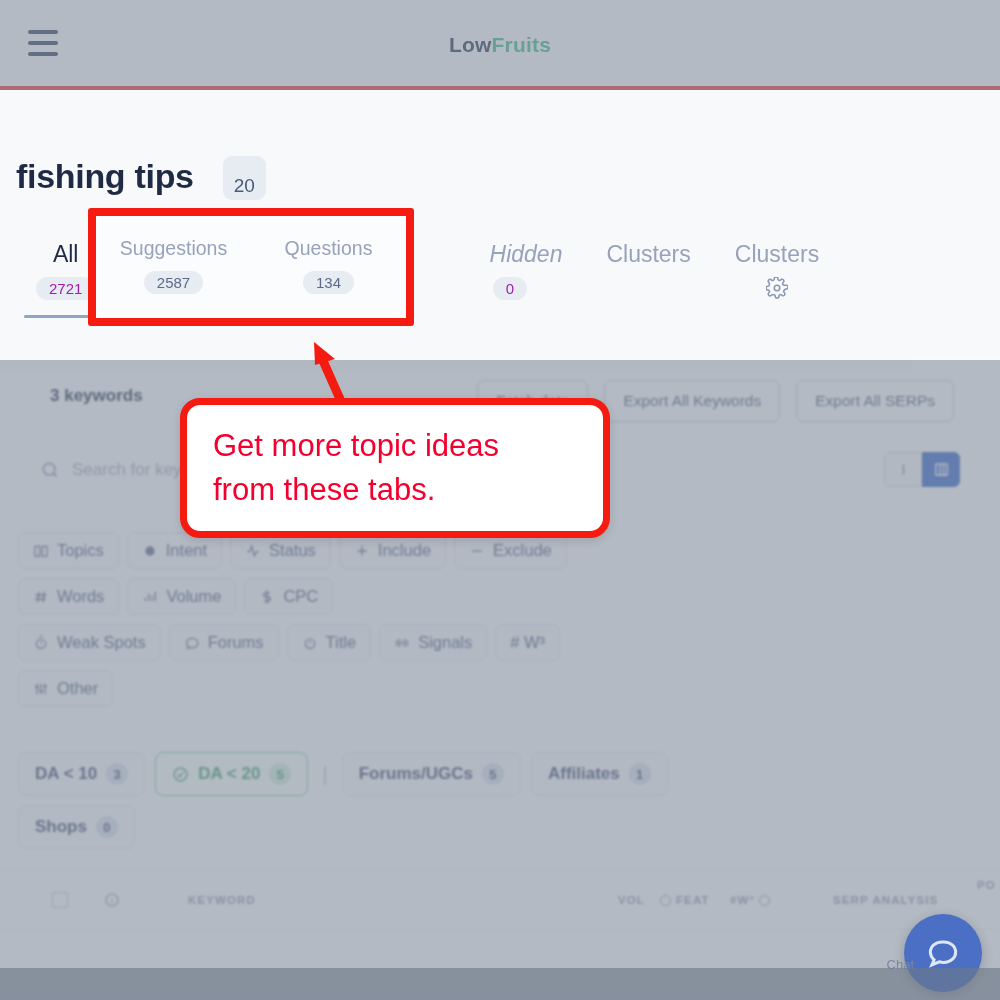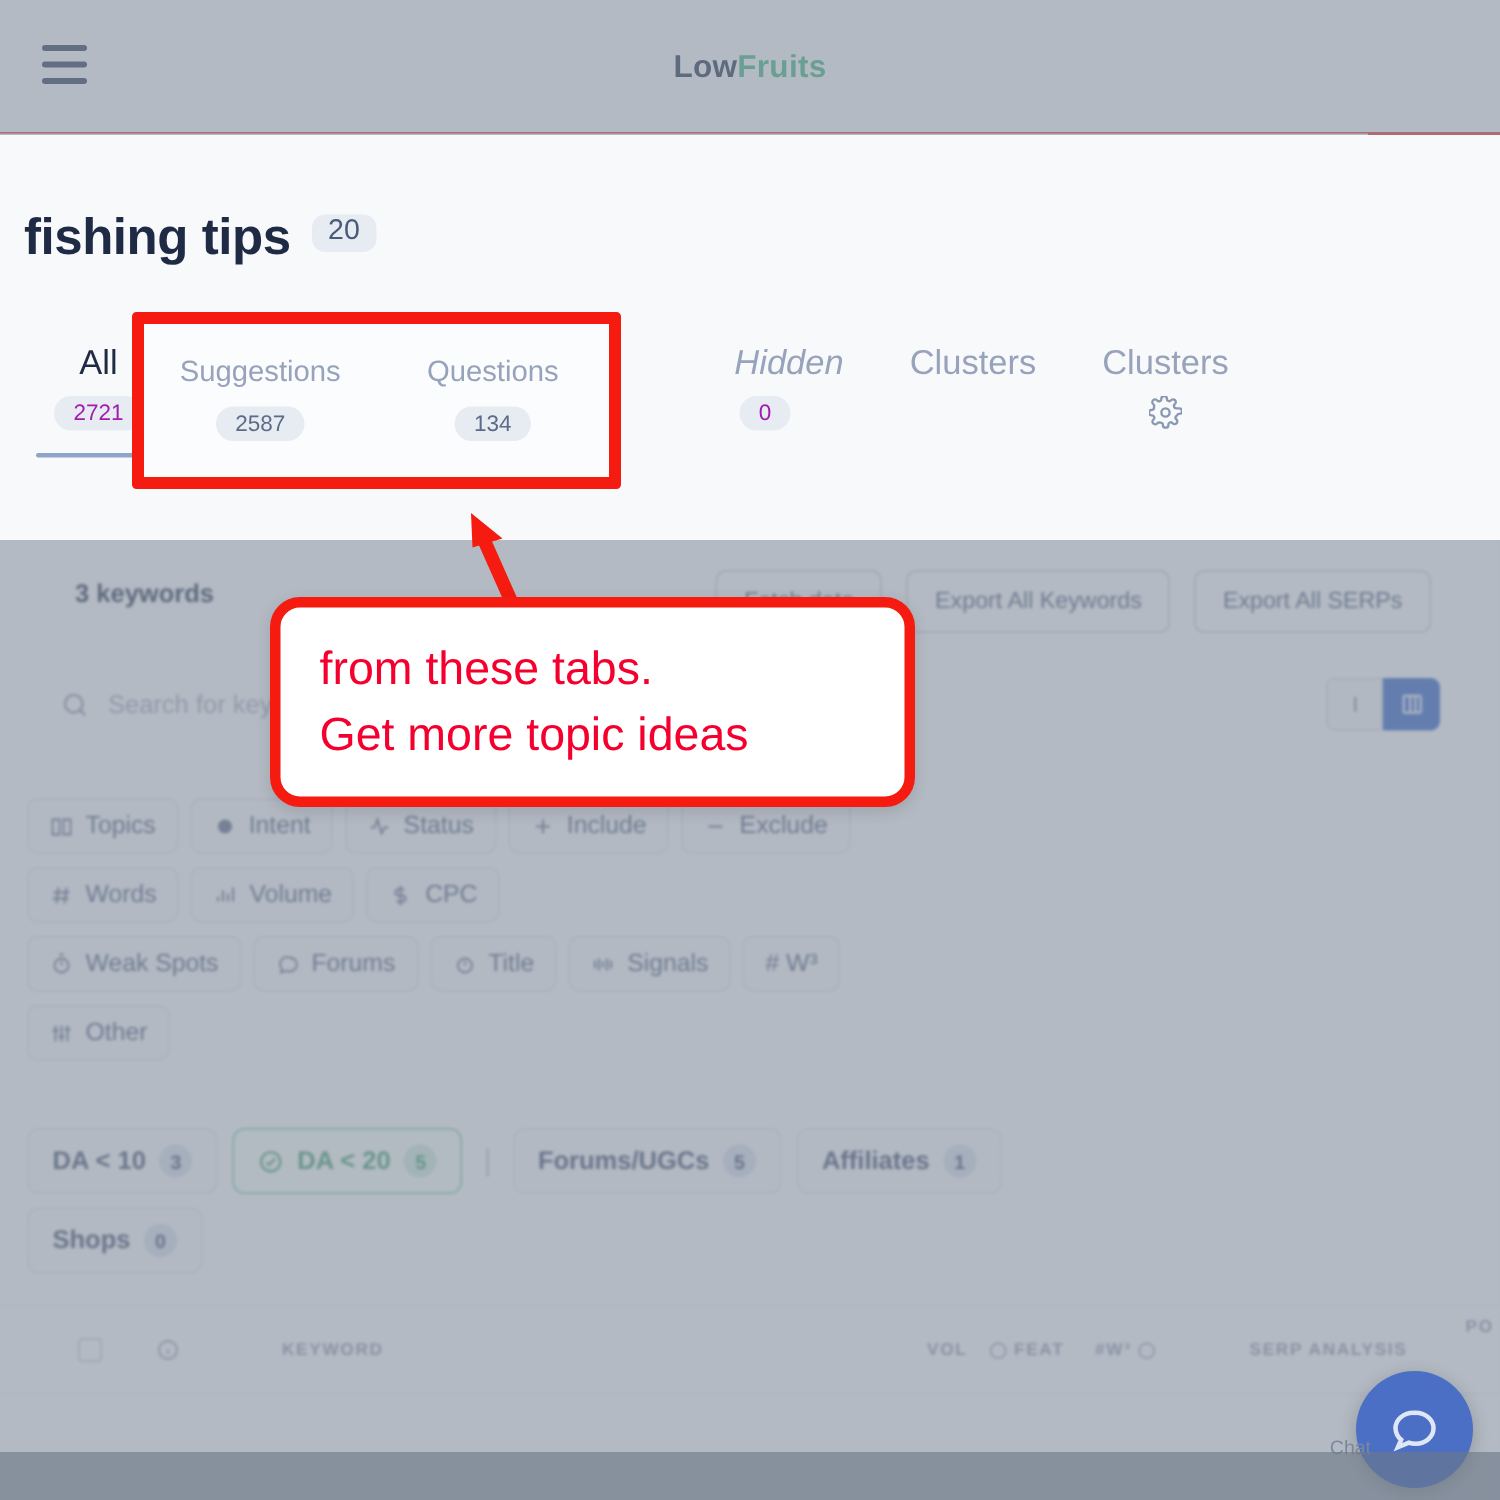--- a/index.html
+++ b/index.html
@@ -13,57 +13,57 @@
     position: relative;
     width: 1000px; height: 1000px;
     background: #f8f9fb;
   }
 
   
   .topbar {
     position: absolute; top: 0; left: 0;
     width: 1000px; height: 90px;
     background: #ffffff;
-    border-bottom: 2px solid #ef4444;
+    border-bottom: 4px solid #ef4444;
     display: flex; align-items: center;
   }
   .hamburger {
     position: absolute; left: 28px; top: 30px;
     width: 30px; height: 26px;
     display: flex; flex-direction: column; justify-content: space-between;
     cursor: pointer;
   }
   .hamburger span { display: block; height: 4px; border-radius: 2px; background: #3d4b63; }
   .brand {
     position: absolute; left: 0; right: 0; top: 33px;
     text-align: center;
     font-size: 21px; font-weight: 700; letter-spacing: .2px;
   }
   .brand .low { color: #34425a; }
   .brand .fruits { color: #4fc08d; }
 
   
   .spotlight {
-    position: absolute; left: 0; top: 89px;
+    position: absolute; left: 0; top: 102px;
     width: 912px; height: 270px;
     background: #f8f9fb;
     z-index: 40;
   }
   .page-title-row {
     position: absolute; left: 16px; top: 50px;
     display: flex; align-items: center; gap: 14px;
   }
   .page-title {
     font-size: 34px; font-weight: 700; color: #1f2b45; letter-spacing: -.3px;
   }
   .title-badge {
     background: #e7ebf2; color: #4a5a7a;
     font-size: 19px; border-radius: 9px;
-    padding: 1px 11px 5px; line-height: 1;
-    align-self: flex-start; margin-top: 4px;
+    padding: 20px 11px 5px; line-height: 1;
+    align-self: flex-start; margin-top: 4px; margin-left: 15px;
   }
 
   
   .tabs {
     position: absolute; left: 14px; top: 135px;
     display: flex; align-items: flex-start; gap: 0;
   }
   .tab {
     display: flex; flex-direction: column; align-items: center;
     padding: 4px 22px 0; cursor: pointer; min-width: 60px;
@@ -564,22 +564,22 @@
     </div>
   </div>
 
   <svg class="callout-arrow" viewBox="0 0 70 70">
     <path d="M36 68 L12 14" stroke="#f51b10" stroke-width="9" stroke-linecap="round" fill="none"></path>
     <path d="M6 2 L27 19 L7 25 Z" fill="#f51b10"></path>
   </svg>
 
   <div class="callout">
     <div class="callout-text">
+      <div>Get more topic ideas</div>
       <div>from these tabs.</div>
-      <div>Get more topic ideas</div>
     </div>
   </div>
 
   <div class="chat-fab">
     <svg viewBox="0 0 24 24" fill="none" stroke="currentColor" stroke-width="1.9">
       <path d="M20 11.5a7.5 6.5 0 01-7.5 6.5c-1 0-2-.15-2.9-.45L5 19.5l1.4-3.2A6.6 6.6 0 014 11.5 7.5 6.5 0 0112 5a7.5 6.5 0 018 6.5z"></path>
     </svg>
   </div>
   <div class="chat-label">Chat</div>
 

